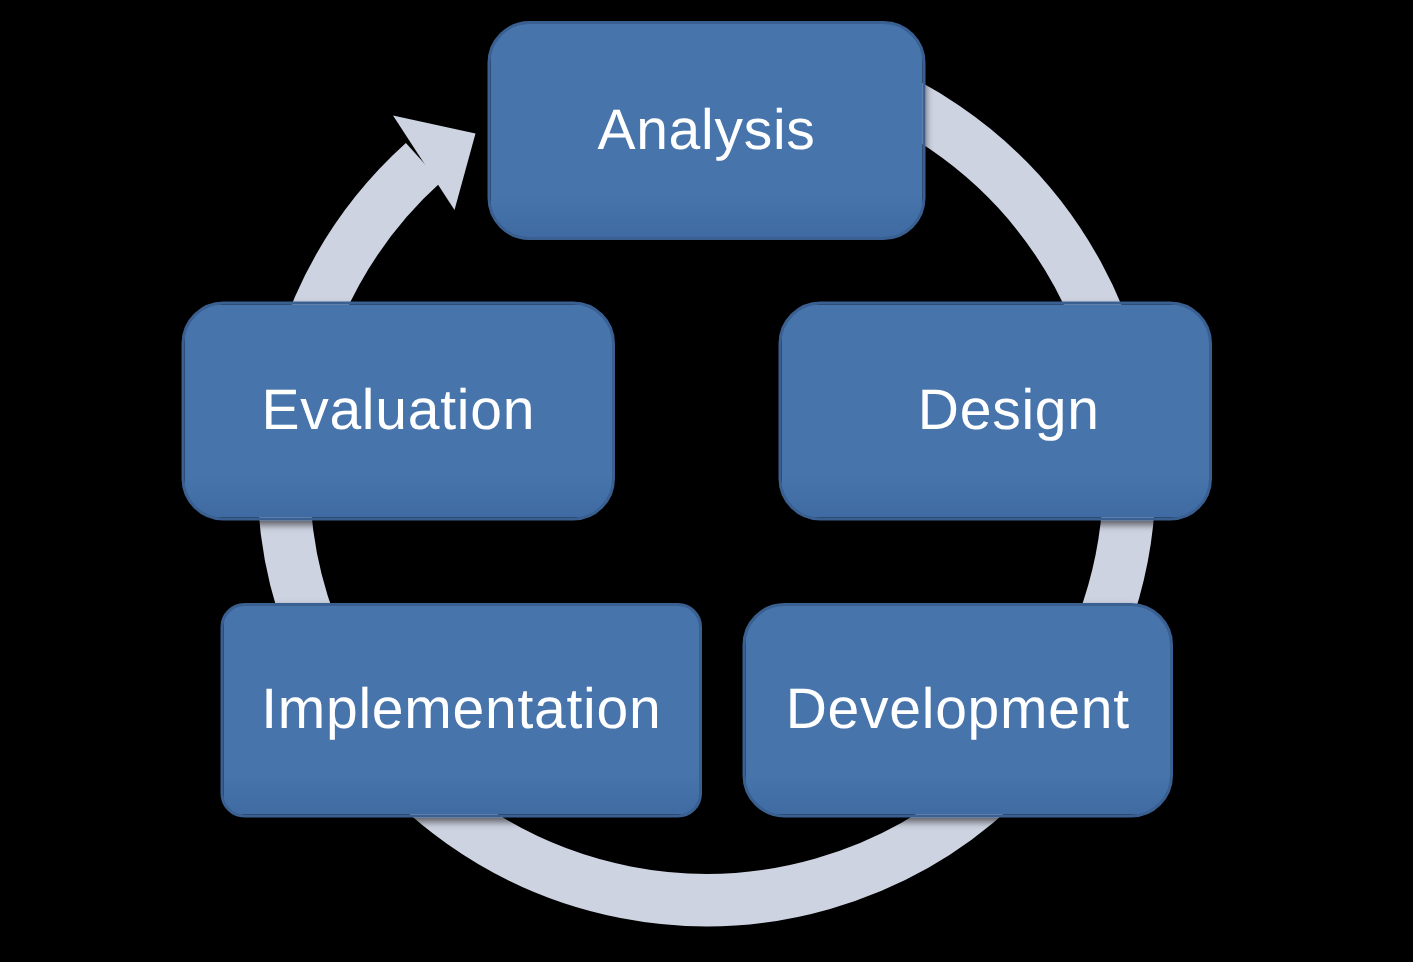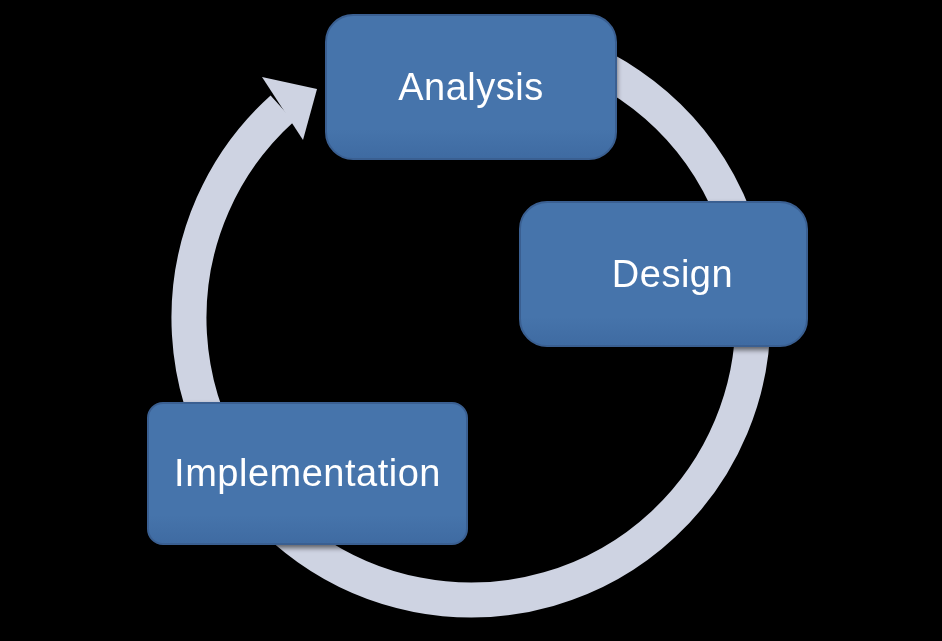--- a/index.html
+++ b/index.html
@@ -74,19 +74,25 @@
   </svg>
 
   <div class="stage stage-analysis">
     <span class="stage-label">Analysis</span>
   </div>
 
   <div class="stage stage-design">
     <span class="stage-label">Design</span>
   </div>
 
+  <div class="stage stage-development">
+    <span class="stage-label">Development</span>
+  </div>
 
   <div class="stage stage-implementation">
     <span class="stage-label">Implementation</span>
   </div>
 
+  <div class="stage stage-evaluation">
+    <span class="stage-label">Evaluation</span>
+  </div>
 
 </div>
 
 </body></html>

